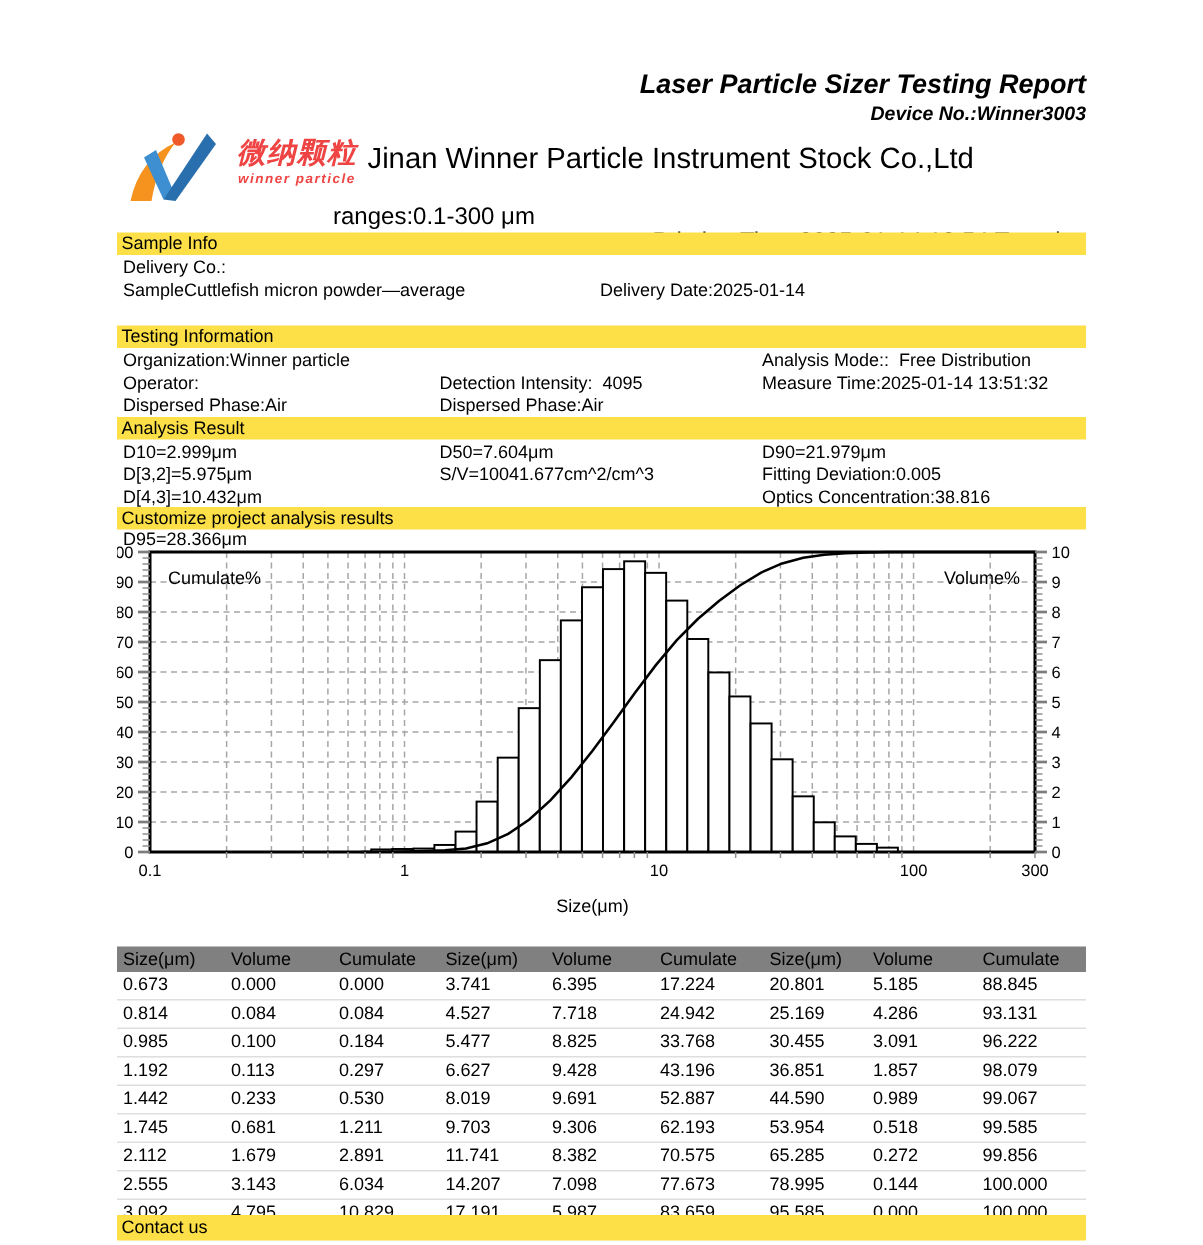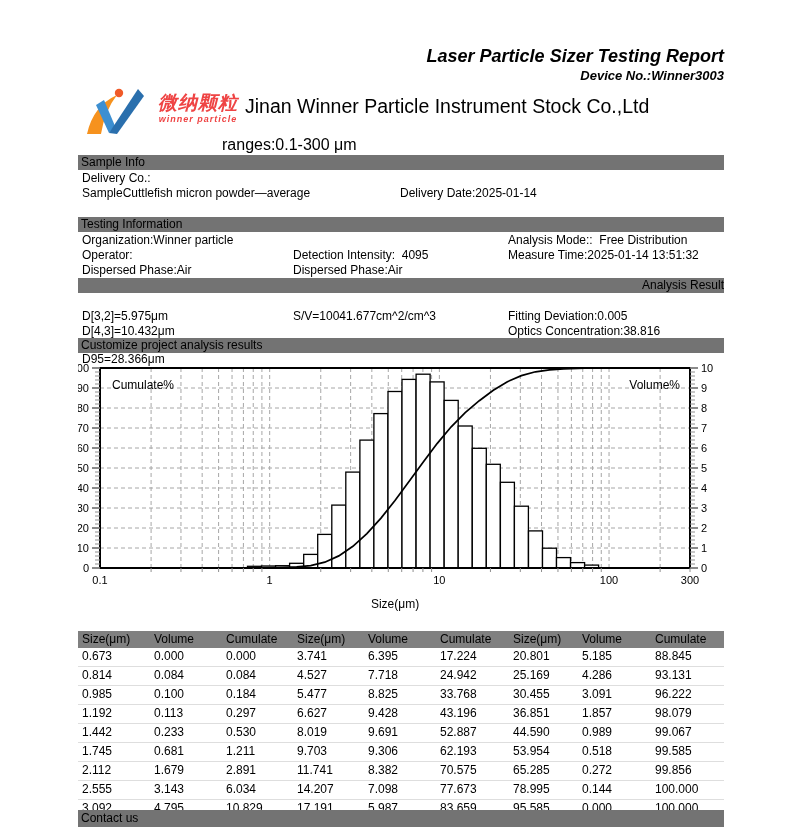--- a/index.html
+++ b/index.html
@@ -9,21 +9,21 @@
   .device{position:absolute;left:0;top:68px;width:100%;text-align:right;font-size:13px;font-weight:600;font-style:italic;}
   .brandrow{position:absolute;left:0;top:86px;width:100%;height:48px;}
   .logomark{position:absolute;left:6px;top:2px;}
   .logotext{position:absolute;left:70px;top:6px;width:100px;text-align:center;color:#ef4444;}
   .logotext .cn{font-size:19px;font-weight:bold;font-style:italic;letter-spacing:1px;line-height:22px;white-space:nowrap;}
   .logotext .en{font-size:9px;font-weight:bold;font-style:italic;letter-spacing:1px;line-height:10px;white-space:nowrap;}
   .company{position:absolute;left:167px;top:9px;font-size:19.5px;white-space:nowrap;}
   .metarow{position:absolute;left:0;top:136px;width:100%;height:16px;font-size:16px;}
   .metarow .ranges{position:absolute;left:144px;top:0;}
   .metarow .ptime{position:absolute;right:0;top:0;margin-top:17px;}
-  .gbar{position:absolute;left:0;width:100%;height:15px;background:#737373;color:#000;
+  .gbar{position:absolute;left:0;width:100%;height:15px;background:#fde047;color:#000;
         font-size:12px;line-height:15px;padding-left:3px;box-sizing:border-box;}
   .irow{position:absolute;left:0;width:100%;height:15px;font-size:12px;line-height:15px;}
   .irow span{position:absolute;top:0;white-space:nowrap;}
   .p1{left:4px;} .p2{left:215px;} .p2s{left:322px;} .p3{left:430px;}
   .chartwrap{position:absolute;left:0;top:362px;width:646px;height:250px;}
   .grid{stroke:#a6a6a6;stroke-width:1;stroke-dasharray:4 3;}
   .bar{fill:#fff;stroke:#000;stroke-width:1.3;}
   .curve{fill:none;stroke:#000;stroke-width:1.7;}
   .frame{fill:none;stroke:#000;stroke-width:2;}
   .tickM{stroke:#7d7d7d;stroke-width:1.8;}
@@ -82,21 +82,26 @@
   <div class="irow" style="top:248px;">
     <span class="p1">Operator:</span>
     <span class="p2">Detection Intensity:&nbsp; 4095</span>
     <span class="p3">Measure Time:2025-01-14 13:51:32</span>
   </div>
   <div class="irow" style="top:263px;">
     <span class="p1">Dispersed Phase:Air</span>
     <span class="p2">Dispersed Phase:Air</span>
   </div>
 
-  <div class="gbar" style="top:278px;text-align:right;">Analysis Result</div>
+  <div class="gbar" style="top:278px;">Analysis Result</div>
+  <div class="irow" style="top:294px;">
+    <span class="p1">D10=2.999μm</span>
+    <span class="p2">D50=7.604μm</span>
+    <span class="p3">D90=21.979μm</span>
+  </div>
   <div class="irow" style="top:309px;">
     <span class="p1">D[3,2]=5.975μm</span>
     <span class="p2">S/V=10041.677cm^2/cm^3</span>
     <span class="p3">Fitting Deviation:0.005</span>
   </div>
   <div class="irow" style="top:324px;">
     <span class="p1">D[4,3]=10.432μm</span>
     <span class="p3">Optics Concentration:38.816</span>
   </div>
 

